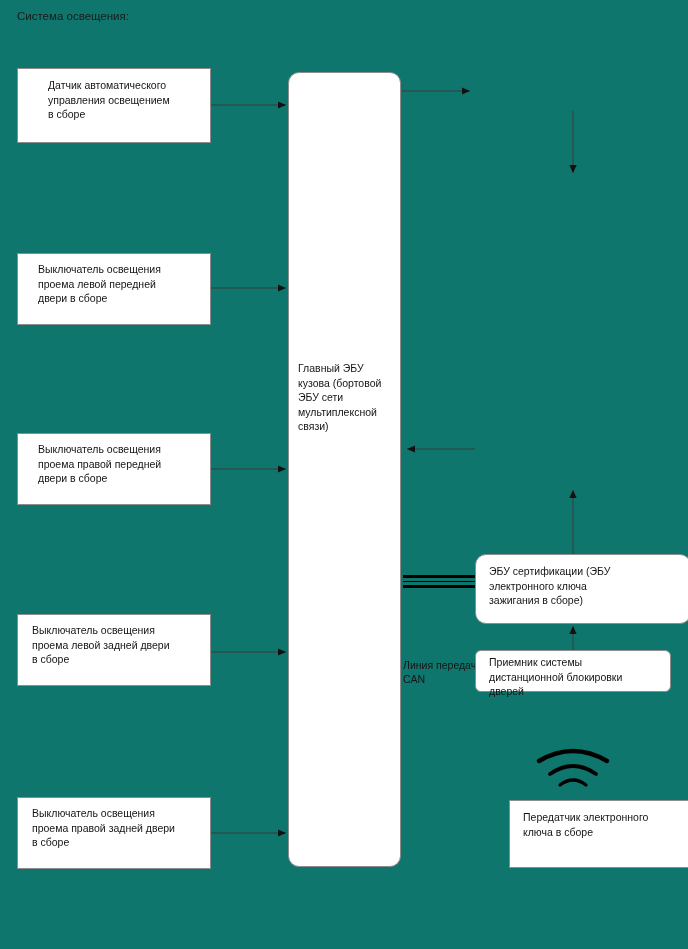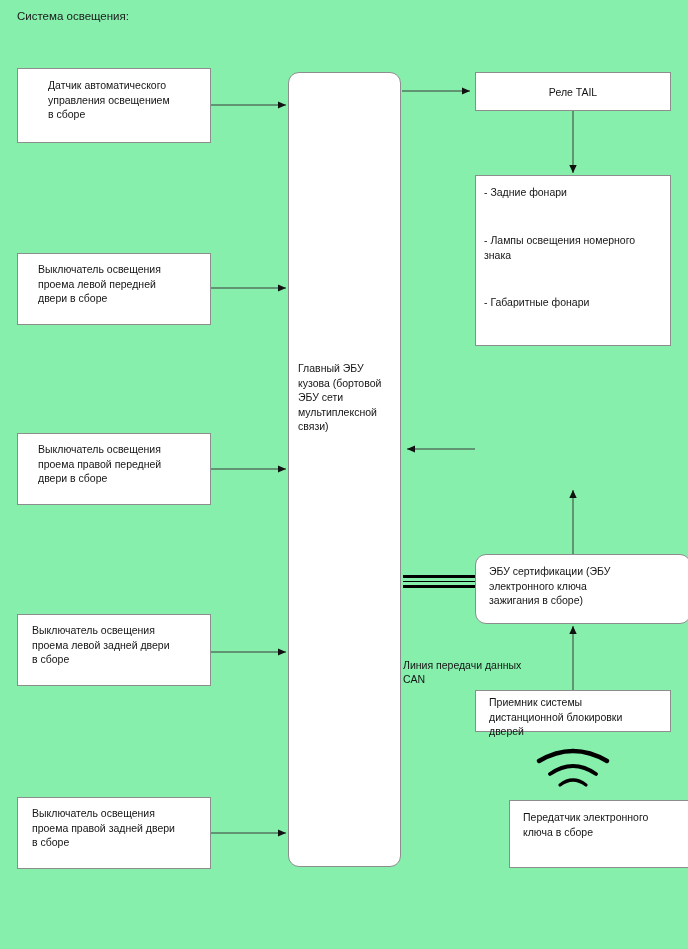--- a/index.html
+++ b/index.html
@@ -8,21 +8,21 @@
     background: #ffffff;
   }
   body {
     font-family: "Liberation Sans", "DejaVu Sans", sans-serif;
     color: #000000;
   }
   #canvas {
     position: relative;
     width: 688px;
     height: 949px;
-    background: #86efac;
+    background: #0f766e;
     overflow: hidden;
   }
   .page-title {
     position: absolute;
     left: 17px;
     top: 9px;
     font-size: 11.5px;
     line-height: 14px;
     color: #1a1a1a;
     white-space: nowrap;
@@ -157,39 +157,30 @@
   </div>
 
   <div class="node rounded pad-left" style="left:288px; top:72px; width:113px; height:795px;">
     <div class="txt" style="top:288px; padding-left:9px;">Главный ЭБУ
 кузова (бортовой
 ЭБУ сети
 мультиплексной
 связи)</div>
   </div>
 
-  <div class="node centered" style="left:475px; top:72px; width:196px; height:39px;">
-    <div class="txt" style="top:12px;">Реле TAIL</div>
-  </div>
 
-  <div class="node pad-left lst" style="left:475px; top:175px; width:196px; height:171px;">
-    <div class="txt" style="top:9px; padding-left:8px;">- Задние фонари</div>
-    <div class="txt" style="top:57px; padding-left:8px;">- Лампы освещения номерного
-знака</div>
-    <div class="txt" style="top:119px; padding-left:8px;">- Габаритные фонари</div>
-  </div>
 
 
   <div class="node rounded pad-left" style="left:475px; top:554px; width:216px; height:70px;">
     <div class="txt" style="top:9px; padding-left:13px;">ЭБУ сертификации (ЭБУ
 электронного ключа
 зажигания в сборе)</div>
   </div>
 
-  <div class="node pad-left" style="left:475px; top:690px; width:196px; height:42px;">
+  <div class="node pad-left" style="left:475px; top:650px; width:196px; height:42px;border-radius:6px;">
     <div class="txt" style="top:4px; padding-left:13px;">Приемник системы
 дистанционной блокировки
 дверей</div>
   </div>
 
   <svg class="wireless" style="left:536px; top:748px;" width="74" height="42" viewBox="0 0 74 42" xmlns="http://www.w3.org/2000/svg">
     <g fill="none" stroke="#000000" stroke-linecap="round">
       <path d="M3,13 Q37,-7 71,13" stroke-width="4.4"></path>
       <path d="M14,26 Q37,10 60,26" stroke-width="3.8"></path>
       <path d="M24,37 Q37,27 50,37" stroke-width="3.2"></path>

